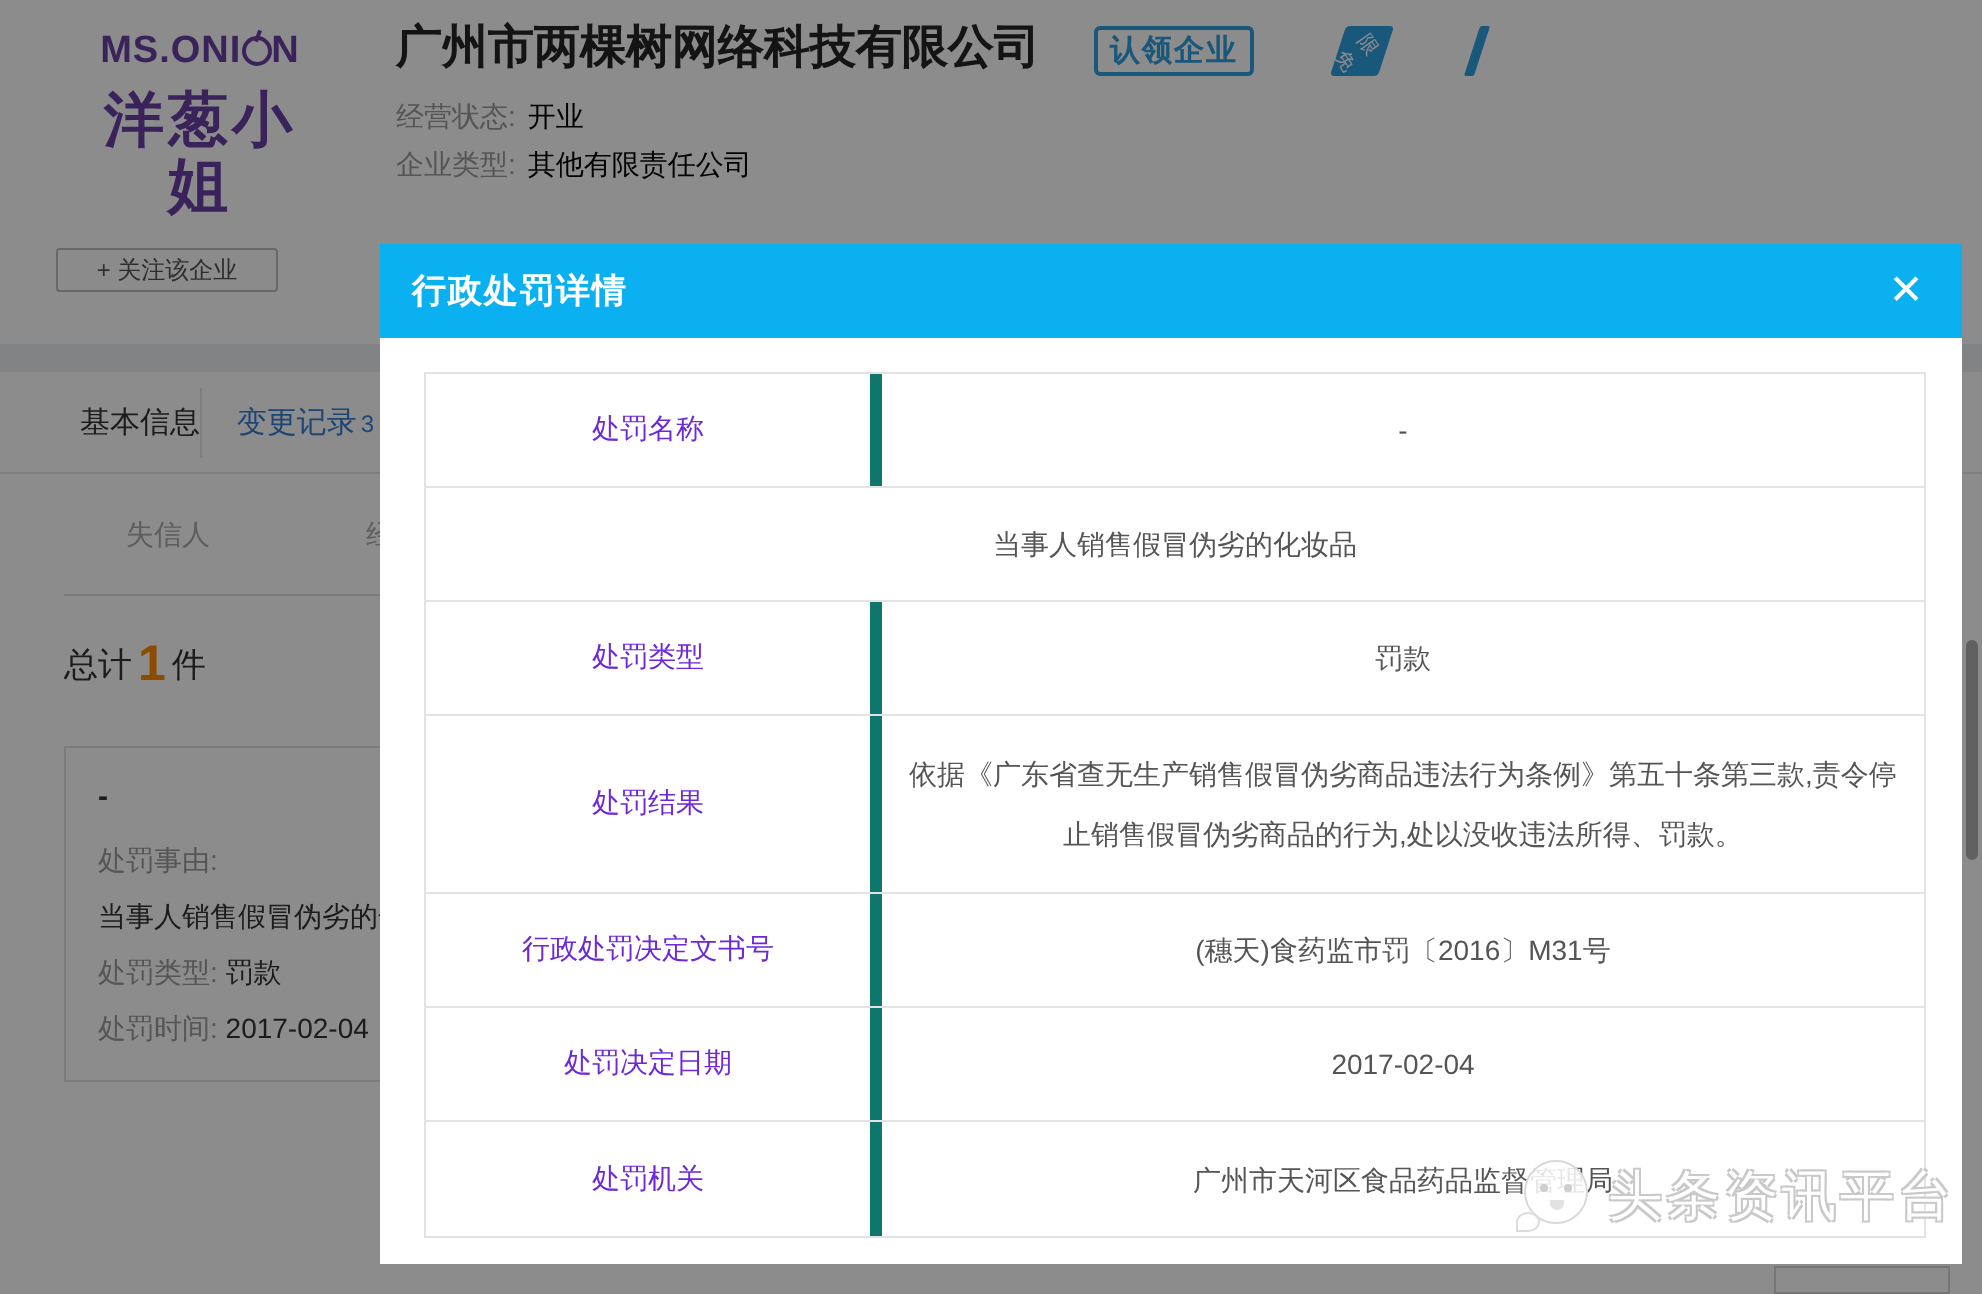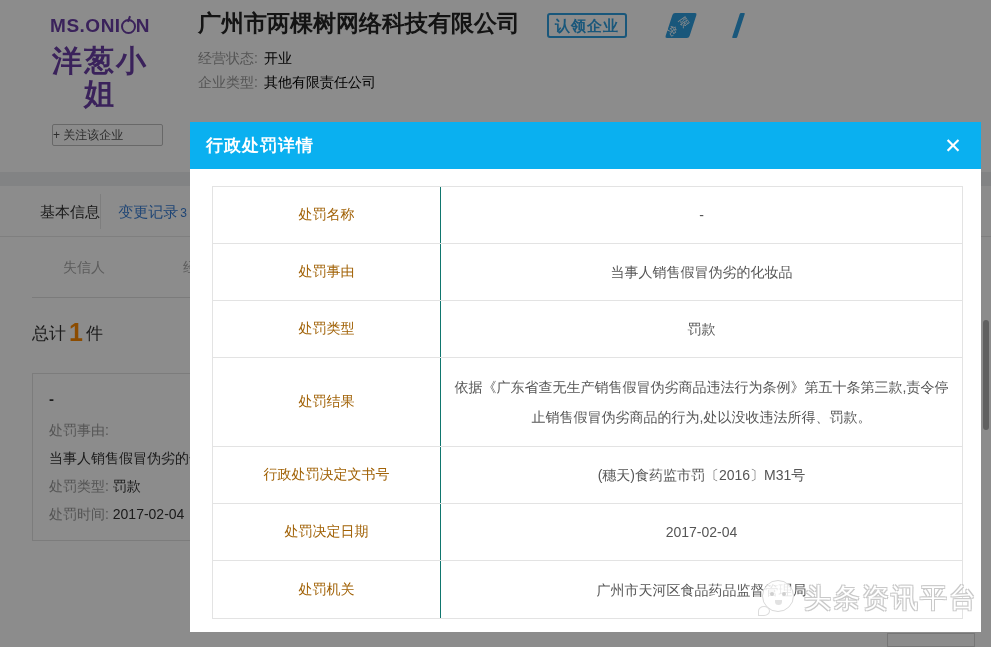--- a/index.html
+++ b/index.html
@@ -10,21 +10,21 @@
   .bg { position:absolute; inset:0; z-index:0; }
 
   .header-block { position:absolute; left:0; top:0; width:991px; height:172px; background:#fff; }
 
   .logo { position:absolute; left:40px; top:16px; width:120px; text-align:center; color:#6b3fa6; }
   .logo-en { font-size:19px; font-weight:bold; letter-spacing:0.5px; line-height:1; }
   .logo-onion { display:inline-block; width:15px; height:15px; border:2.5px solid #6b3fa6; border-radius:50%; vertical-align:-2px; position:relative; }
   .logo-onion:before { content:""; position:absolute; left:5px; top:-5px; width:2px; height:6px; background:#6b3fa6; transform:rotate(20deg); }
   .logo-cn { font-size:30px; font-weight:bold; letter-spacing:2px; margin-top:9px; line-height:1.1; }
 
-  .follow-btn { position:absolute; left:52px; top:124px; width:111px; height:22px; border:1px solid #bdbdbd; border-radius:2px; background:#fdfdfd; font-size:12px; color:#555; text-align:left; line-height:20px; cursor:pointer; }
+  .follow-btn { position:absolute; left:28px; top:124px; width:111px; height:22px; border:1px solid #bdbdbd; border-radius:2px; background:#fdfdfd; font-size:12px; color:#555; text-align:center; line-height:20px; cursor:pointer; }
 
   .company-name { position:absolute; left:198px; top:8px; font-size:23px; font-weight:bold; color:#252525; }
 
   .claim-badge { position:absolute; left:547px; top:13px; height:25px; display:flex; align-items:stretch;gap:40px; }
   .claim-main { border:2px solid #2f9fe0; border-radius:3px; color:#2f9fe0; font-weight:bold; font-size:15px; line-height:21px; padding:0 6px; letter-spacing:1px; }
   .claim-tag { width:24px; margin-left:2px; background:#2f9fe0; transform:skewX(-18deg); position:relative; border-radius:2px; }
   .claim-tag span { position:absolute; left:4px; top:2px; color:#fff; font-size:10px; transform:skewX(18deg) rotate(55deg); display:block; width:16px; }
   .claim-slash { width:5px; margin-left:3px; background:#2f9fe0; transform:skewX(-18deg); border-radius:1px; }
 
   .info-row { position:absolute; left:198px; font-size:14px; }
@@ -69,21 +69,21 @@
   
   .modal { position:absolute; left:190px; top:122px; width:791px; height:510px; background:#fff; z-index:20; }
   .modal-header { position:relative; height:47px; background:#0ab0f0; }
   .modal-title { position:absolute; left:16px; top:0; line-height:47px; color:#fff; font-size:17px; font-weight:bold; letter-spacing:1px; }
   .modal-close { position:absolute; right:14px; top:10px; width:28px; height:28px; color:#fff; font-size:21px; line-height:28px; text-align:center; cursor:pointer; }
 
   .detail-table { position:absolute; left:22px; top:64px; width:751px; border:1px solid #e3e3e3; }
   .d-row { display:flex; height:57px; border-bottom:1px solid #e3e3e3; }
   .d-row:last-child { border-bottom:none; }
   .d-row.tall { height:89px; }
-  .d-label { width:228px; border-right:1px solid #0f766e; display:flex; align-items:center; justify-content:center; font-size:14px; color:#a16207; }
+  .d-label { width:228px; border-right:6px solid #0f766e; display:flex; align-items:center; justify-content:center; font-size:14px; color:#6d28d9; }
   .d-value { flex:1; display:flex; align-items:center; justify-content:center; text-align:center; font-size:14px; color:#555; line-height:30px; padding:0 8px; }
 
   
   .watermark { position:absolute; left:758px; top:580px; z-index:30; display:flex; align-items:flex-start; }
   .wm-icon { position:relative; width:38px; height:36px; margin-right:8px; }
   .wm-face { position:absolute; left:4px; top:0; width:32px; height:32px; background:rgba(255,255,255,0.85); border:1px solid #d9d9d9; border-radius:50%; }
   .wm-face:before { content:""; position:absolute; left:7px; top:11px; width:4px; height:4px; border-radius:50%; background:#cfcfcf; box-shadow:12px 0 0 #cfcfcf; }
   .wm-face:after { content:""; position:absolute; left:12px; top:19px; width:7px; height:5px; border-radius:0 0 7px 7px; background:#e2e2e2; }
   .wm-bubble { position:absolute; left:0; bottom:0; width:12px; height:10px; background:rgba(255,255,255,0.9); border:1px solid #dcdcdc; border-radius:50% 50% 50% 0; }
   .wm-text { font-size:27px; letter-spacing:2px; color:#fff;
@@ -171,21 +171,20 @@
     <div class="modal-title">行政处罚详情</div>
     <div class="modal-close">✕</div>
   </div>
 
   <div class="detail-table">
     <div class="d-row">
       <div class="d-label">处罚名称</div>
       <div class="d-value">-</div>
     </div>
     <div class="d-row">
-      <div class="d-label">处罚事由</div>
       <div class="d-value">当事人销售假冒伪劣的化妆品</div>
     </div>
     <div class="d-row">
       <div class="d-label">处罚类型</div>
       <div class="d-value">罚款</div>
     </div>
     <div class="d-row tall">
       <div class="d-label">处罚结果</div>
       <div class="d-value">依据《广东省查无生产销售假冒伪劣商品违法行为条例》第五十条第三款,责令停止销售假冒伪劣商品的行为,处以没收违法所得、罚款。</div>
     </div>

